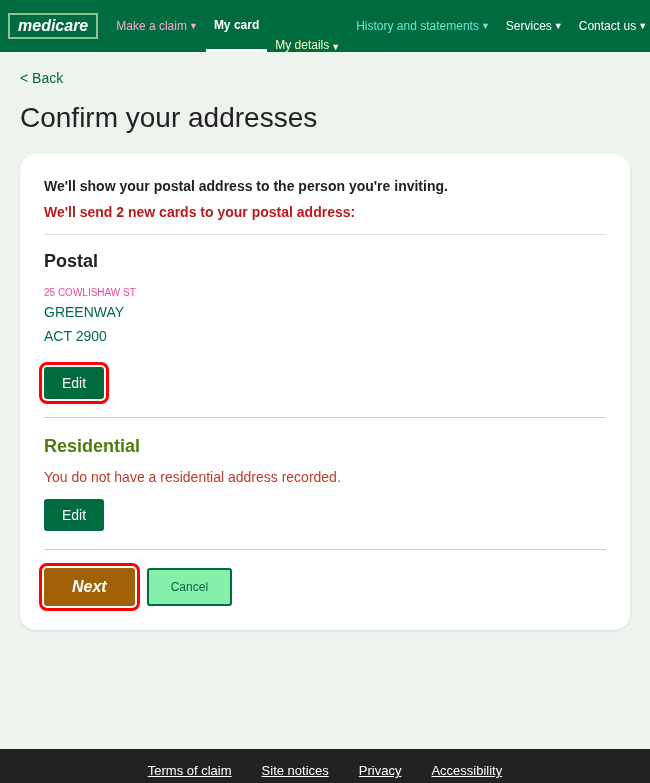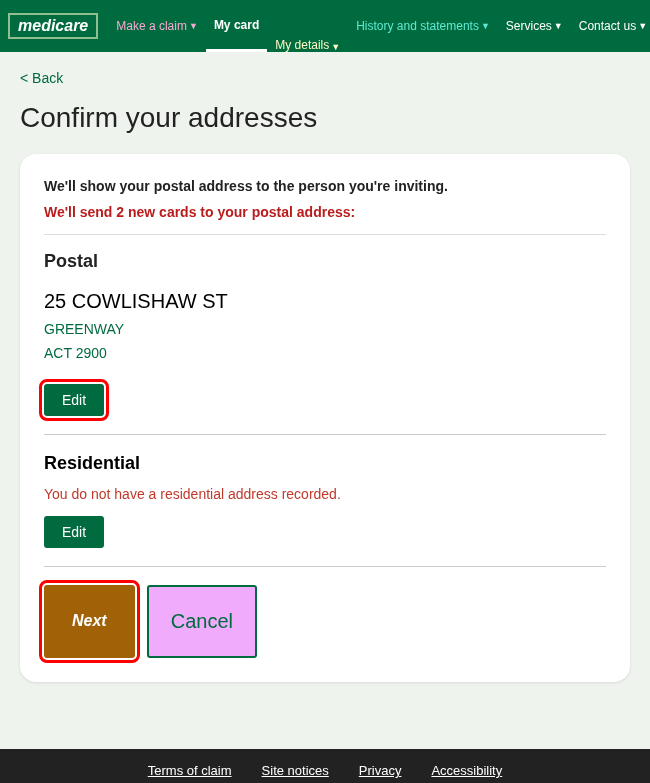--- a/index.html
+++ b/index.html
@@ -47,45 +47,45 @@
   <div style="background:white; border-radius:16px; padding:24px; box-shadow:0 1px 3px rgba(0,0,0,0.1);">
 
     <p style="font-size:14px; color:#222; margin-bottom:10px; font-weight:bold;">We'll show your postal address to the person you're inviting.</p>
     <p style="font-size:14px; color:#b91c1c; margin-bottom:6px; font-weight:bold;"><span>We'll send 2 new cards to your postal address:</span></p>
 
     <hr style="border:none; border-top:1px solid #ddd; margin:14px 0 0 0;">
 
     
     <h2 style="font-size:18px; font-weight:bold; color:#222; margin-top:16px; margin-bottom:12px;">Postal</h2>
     <div style="margin-bottom:4px;">
-      <div style="color:#000000; font-size:20px; line-height:1.7;">25 COWLISHAW ST</div>
+      <div style="color:#ec4899; font-size:10px; line-height:1.7;">25 COWLISHAW ST</div>
       <div style="color:#006b3e; font-size:14px; line-height:1.7;">GREENWAY</div>
       <div style="color:#006b3e; font-size:14px; line-height:1.7;">ACT 2900</div>
     </div>
     <button style="background:#006b3e; color:white; border:none; padding:8px 18px; font-size:14px; cursor:pointer; border-radius:3px; margin-top:14px; margin-bottom:18px; outline:3px solid red; outline-offset:2px;">
       <span>Edit</span>
     </button>
 
     <hr style="border:none; border-top:1px solid #ccc; margin:0 0 18px 0;">
 
     
-    <h2 style="font-size:18px; font-weight:bold; color:#000000; margin-bottom:12px;">Residential</h2>
+    <h2 style="font-size:18px; font-weight:bold; color:#4d7c0f; margin-bottom:12px;">Residential</h2>
     <p style="color:#c0392b; font-size:14px; margin-bottom:14px;">You do not have a residential address recorded.</p>
     <button style="background:#006b3e; color:white; border:none; padding:8px 18px; font-size:14px; cursor:pointer; border-radius:3px; margin-bottom:18px;">
       <span>Edit</span>
     </button>
 
     <hr style="border:none; border-top:1px solid #ccc; margin:0 0 18px 0;">
 
     
     <div style="display:flex; gap:12px;">
       <button style="background:#a16207; color:white; border:none; padding:10px 28px; font-size:16px; cursor:pointer; border-radius:3px; font-weight:bold; outline:3px solid red; outline-offset:2px;font-style:italic;">
         <span>Next</span>
       </button>
-      <button style="background:#f0abfc; color:#006b3e; border:2px solid #006b3e; padding:23px 22px; font-size:20px; cursor:pointer; border-radius:3px;">
+      <button style="background:#86efac; color:#006b3e; border:2px solid #006b3e; padding:10px 22px; font-size:12px; cursor:pointer; border-radius:3px;">
         <span>Cancel</span>
       </button>
     </div>
 
   </div>
 </div>
 
 <footer style="background:#222; color:white; padding:14px 20px; display:flex; justify-content:center; gap:30px;">
   <a style="color:white; text-decoration:underline; font-size:13px; cursor:pointer;">Terms of claim</a>
   <a style="color:white; text-decoration:underline; font-size:13px; cursor:pointer;">Site notices</a>

